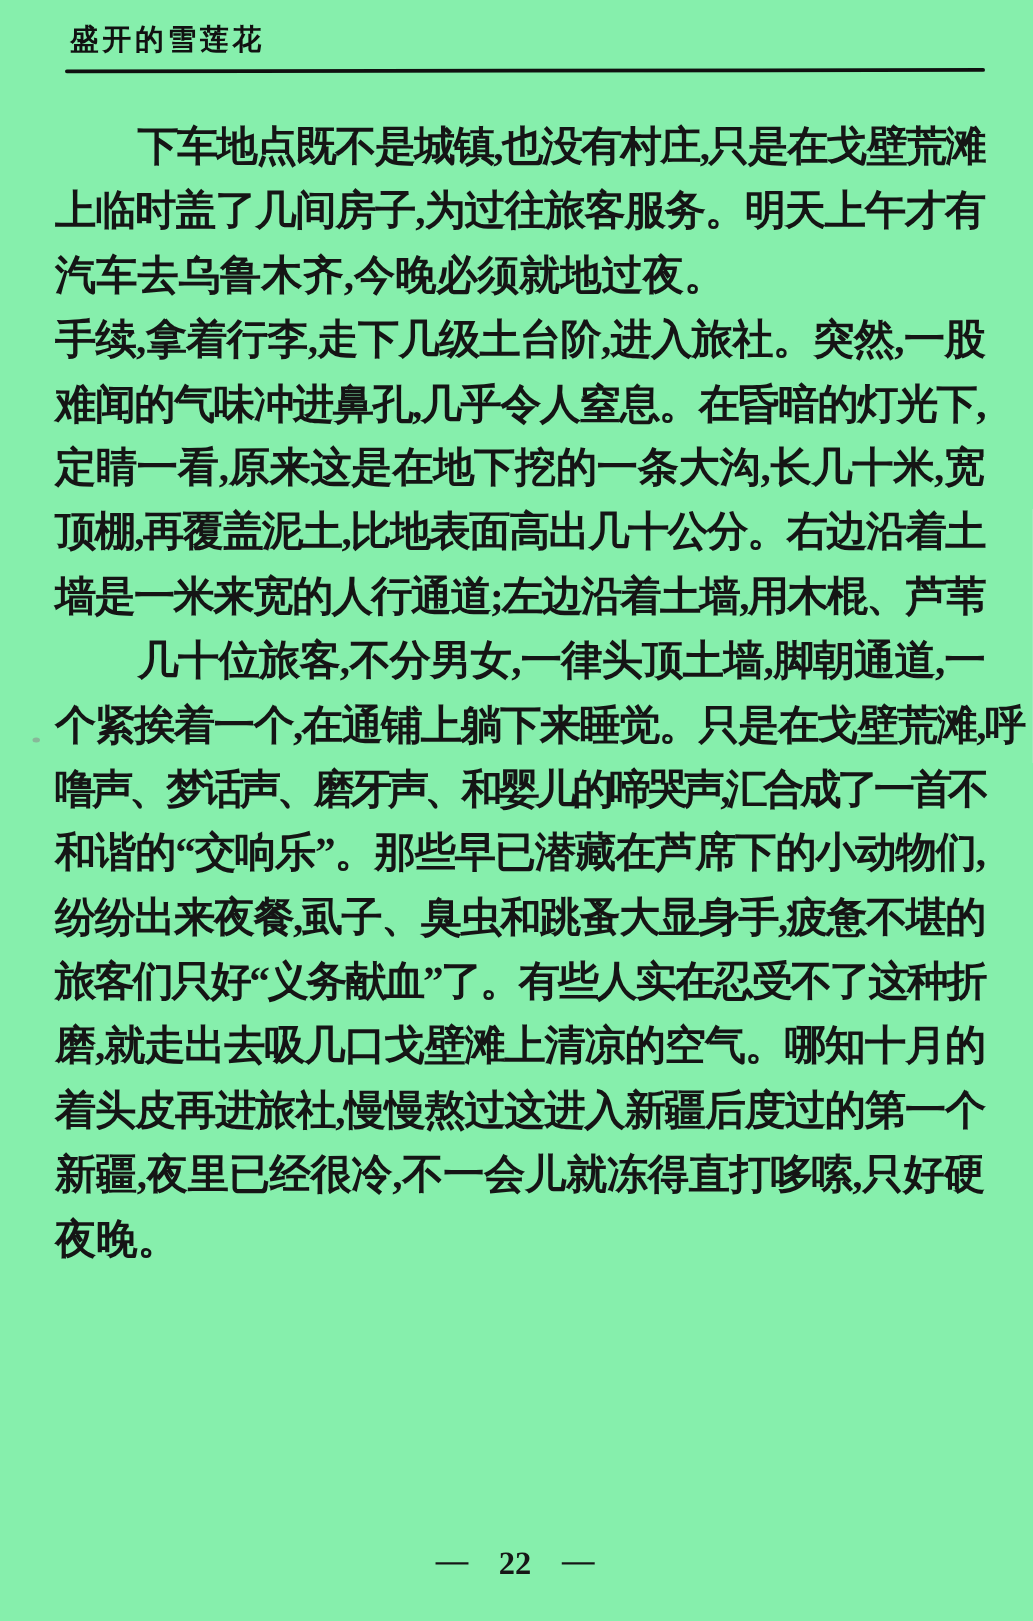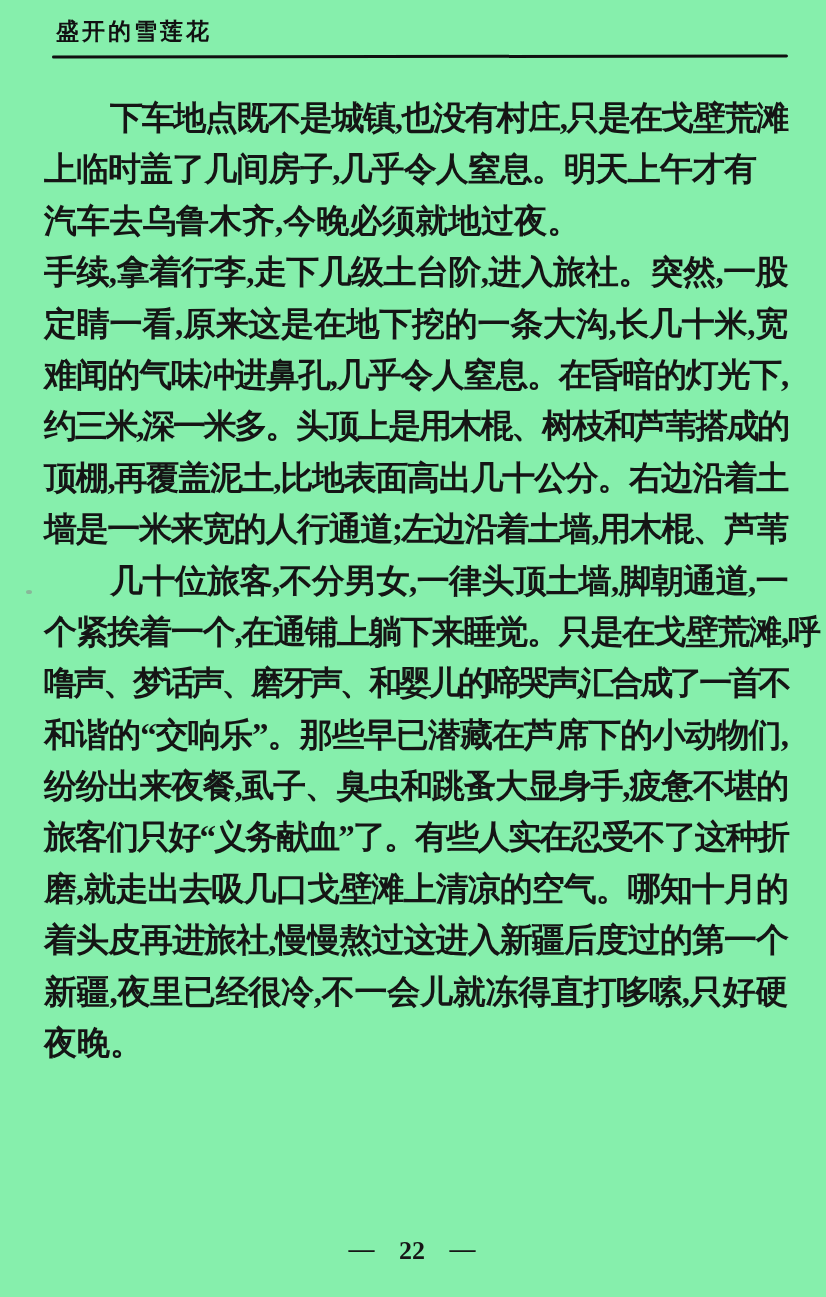--- a/index.html
+++ b/index.html
@@ -80,26 +80,25 @@
 <body>
 
 <div class="page">
 
   <div class="running-head">盛开的雪莲花</div>
 
   <div class="head-rule"></div>
 
   <div class="page-body">
       <div class="textline indent"><span style="letter-spacing: -1.36957px;">下车地点既不是城镇,也没有村庄,只是在戈壁荒滩</span></div>
-      <div class="textline"><span style="letter-spacing: -0.96875px;">上临时盖了几间房子,几乎令人窒息。明天上午才有</span></div>
+      <div class="textline"><span style="letter-spacing: -0.96875px;">上临时盖了几间房子,为过往旅客服务。明天上午才有</span></div>
       <div class="textline"><span>汽车去乌鲁木齐,今晚必须就地过夜。</span></div>
       <div class="textline"><span style="letter-spacing: -0.576923px;">手续,拿着行李,走下几级土台阶,进入旅社。突然,一股</span></div>
+      <div class="textline"><span style="letter-spacing: -1.26px;">难闻的气味冲进鼻孔,几乎令人窒息。在昏暗的灯光下,</span></div>
       <div class="textline"><span style="letter-spacing: -0.27px;">定睛一看,原来这是在地下挖的一条大沟,长几十米,宽</span></div>
-      <div class="textline"><span style="letter-spacing: -1.26px;">难闻的气味冲进鼻孔,几乎令人窒息。在昏暗的灯光下,</span></div>
-      <div class="textline"><span style="letter-spacing: -2.25px;">约三米,深一米多。头顶上是用木棍、树枝和芦苇搭成的</span></div>
       <div class="textline"><span style="letter-spacing: -1.26px;">顶棚,再覆盖泥土,比地表面高出几十公分。右边沿着土</span></div>
       <div class="textline"><span style="letter-spacing: -1.37px;">墙是一米来宽的人行通道;左边沿着土墙,用木棍、芦苇</span></div>
       <div class="textline indent"><span style="letter-spacing: -0.625px;">几十位旅客,不分男女,一律头顶土墙,脚朝通道,一</span></div>
       <div class="textline"><span style="letter-spacing: -1.26px;">个紧挨着一个,在通铺上躺下来睡觉。只是在戈壁荒滩,呼</span></div>
       <div class="textline"><span style="letter-spacing: -3.43269px;">噜声、梦话声、磨牙声、和婴儿的啼哭声,汇合成了一首不</span></div>
       <div class="textline"><span style="letter-spacing: -0.93px;">和谐的“交响乐”。那些早已潜藏在芦席下的小动物们,</span></div>
       <div class="textline"><span style="letter-spacing: -1.26px;">纷纷出来夜餐,虱子、臭虫和跳蚤大显身手,疲惫不堪的</span></div>
       <div class="textline"><span style="letter-spacing: -1.92px;">旅客们只好“义务献血”了。有些人实在忍受不了这种折</span></div>
       <div class="textline"><span style="letter-spacing: -0.96875px;">磨,就走出去吸几口戈壁滩上清凉的空气。哪知十月的</span></div>
       <div class="textline"><span style="letter-spacing: -0.96875px;">着头皮再进旅社,慢慢熬过这进入新疆后度过的第一个</span></div>

